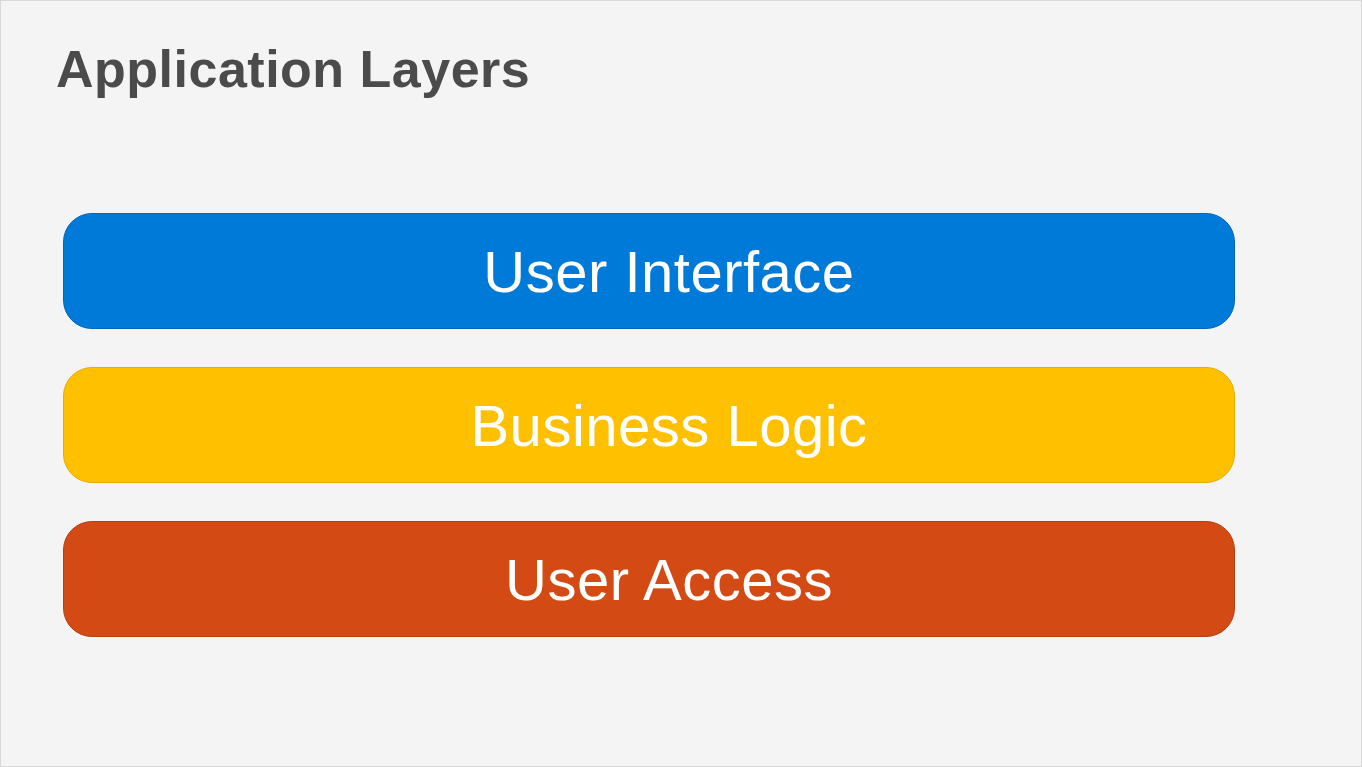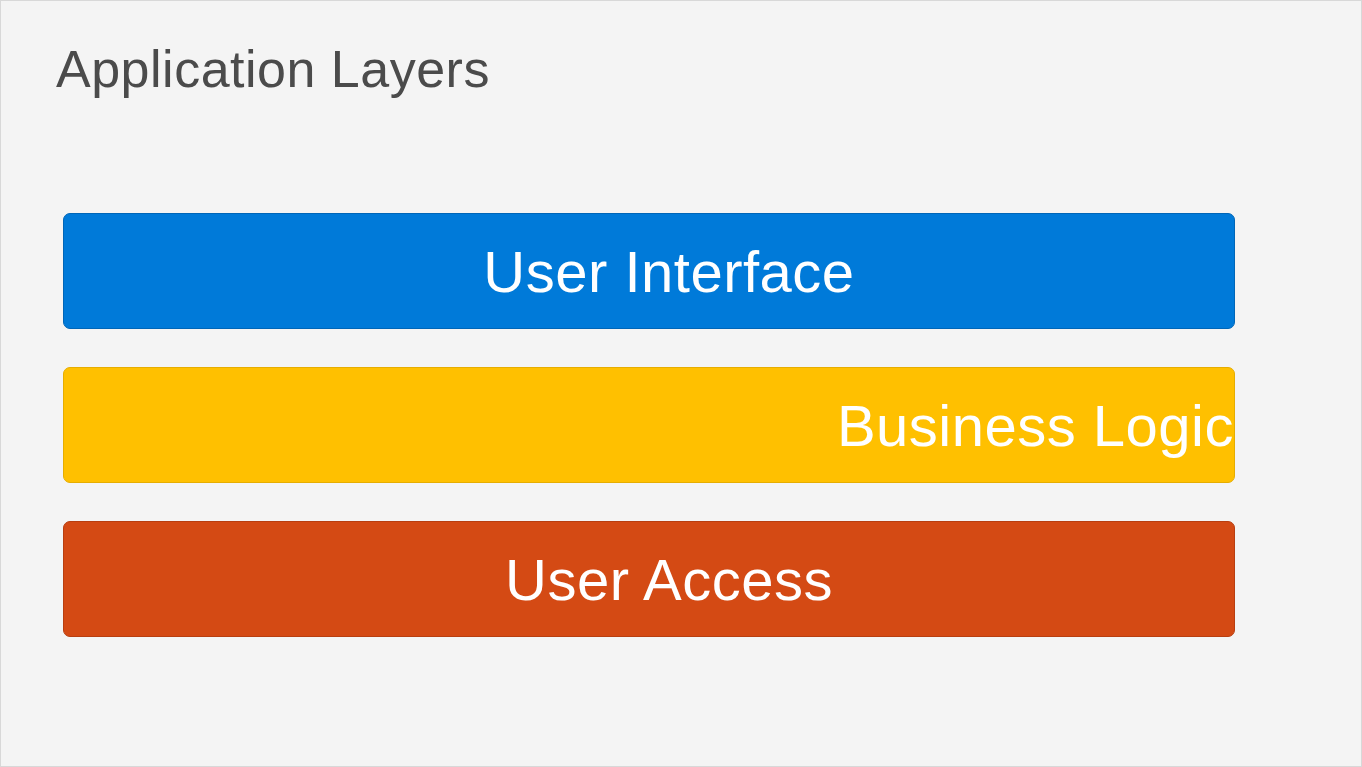--- a/index.html
+++ b/index.html
@@ -15,47 +15,47 @@
       font-weight: 300;
       border: 1px solid #d8d8d8;
       position: relative;
     }
     .title {
       position: absolute;
       top: 38px;
       left: 55px;
       color: #4b4b4b;
       font-size: 52px;
-      font-weight: 400;
+      font-weight: 700;
       letter-spacing: 0.5px;
     }
     .layers {
       position: absolute;
       top: 212px;
       left: 62px;
       width: 1172px;
       display: flex;
       flex-direction: column;
       gap: 38px;
     }
     .layer {
       width: 100%;
       height: 116px;
-      border-radius: 7px;
+      border-radius: 29px;
       display: flex;
       align-items: center;
       justify-content: center;
       color: #ffffff;
       font-size: 58px;
       font-weight: 300;
       letter-spacing: 0.5px;
       padding-left: 40px;
     }
     .layer-ui    { background: #007ad9; border: 1px solid #0066b8; }
-    .layer-logic { background: #ffc000; border: 1px solid #e6ad00; justify-content: flex-end; }
+    .layer-logic { background: #ffc000; border: 1px solid #e6ad00; }
     .layer-data  { background: #d44a14; border: 1px solid #b83e10; }
   </style>
 </head>
 <body>
 
 <div class="title">Application Layers</div>
 
 <div class="layers">
   <div class="layer layer-ui">
     <span>User Interface</span>

